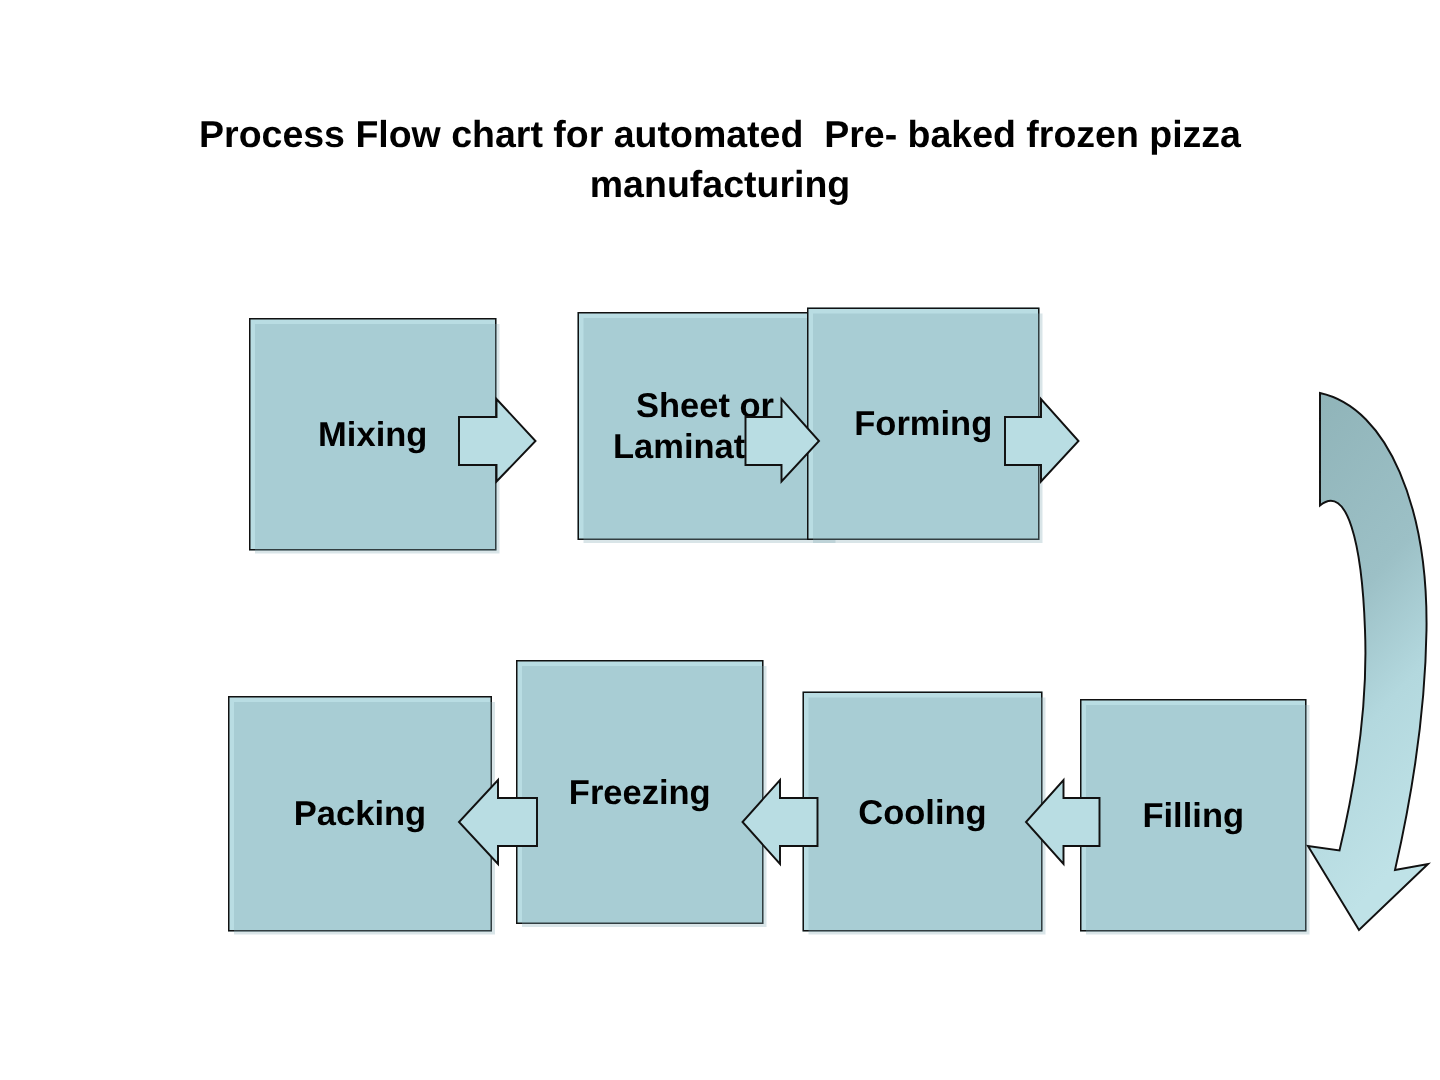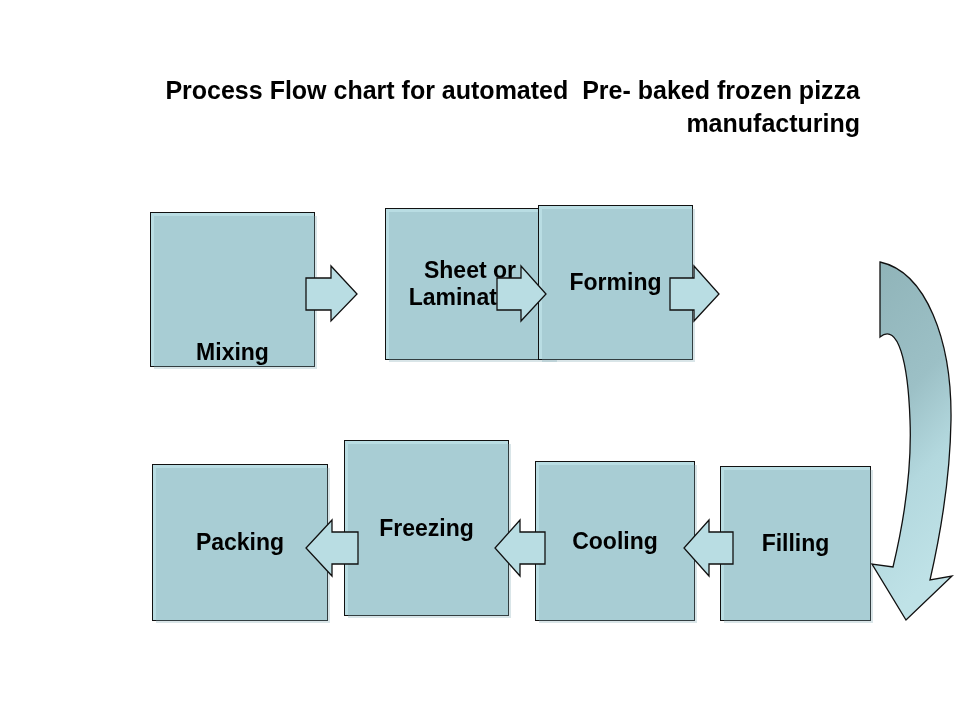--- a/index.html
+++ b/index.html
@@ -22,21 +22,21 @@
     width: 960px;
     height: 720px;
   }
 
   
   .chart-title {
     position: absolute;
     left: 100px;
     top: 74px;
     width: 760px;
-    text-align: right;
+    text-align: center;
     font-family: "Liberation Sans", sans-serif;
     font-size: 25px;
     font-weight: bold;
     line-height: 33px;
     color: #000000;
     letter-spacing: 0px;
     white-space: pre-wrap;
   }
 
   
@@ -66,21 +66,21 @@
     font-family: "Liberation Sans", sans-serif;
     font-size: 23px;
     font-weight: bold;
     color: #000000;
     line-height: 27px;
     white-space: pre-line;
     padding: 0 4px;
   }
 
   
-  #box-mixing     { left: 150px; top: 212px; width: 165px; height: 155px; align-items: flex-end; }
+  #box-mixing     { left: 166px; top: 212px; width: 165px; height: 155px; }
   #box-sheet      { left: 351px; top: 208px; width: 170px; height: 152px; margin-left: 34px; }
   #box-forming    { left: 538px; top: 205px; width: 155px; height: 155px; }
   #box-baking     { left: 711px; top: 206px; width: 145px; height: 153px; }
 
   
   #box-packing    { left: 152px; top: 464px; width: 176px; height: 157px; }
   #box-freezing   { left: 344px; top: 440px; width: 165px; height: 176px; }
   #box-cooling    { left: 535px; top: 461px; width: 160px; height: 160px; }
   #box-filling    { left: 720px; top: 466px; width: 151px; height: 155px; }
 

